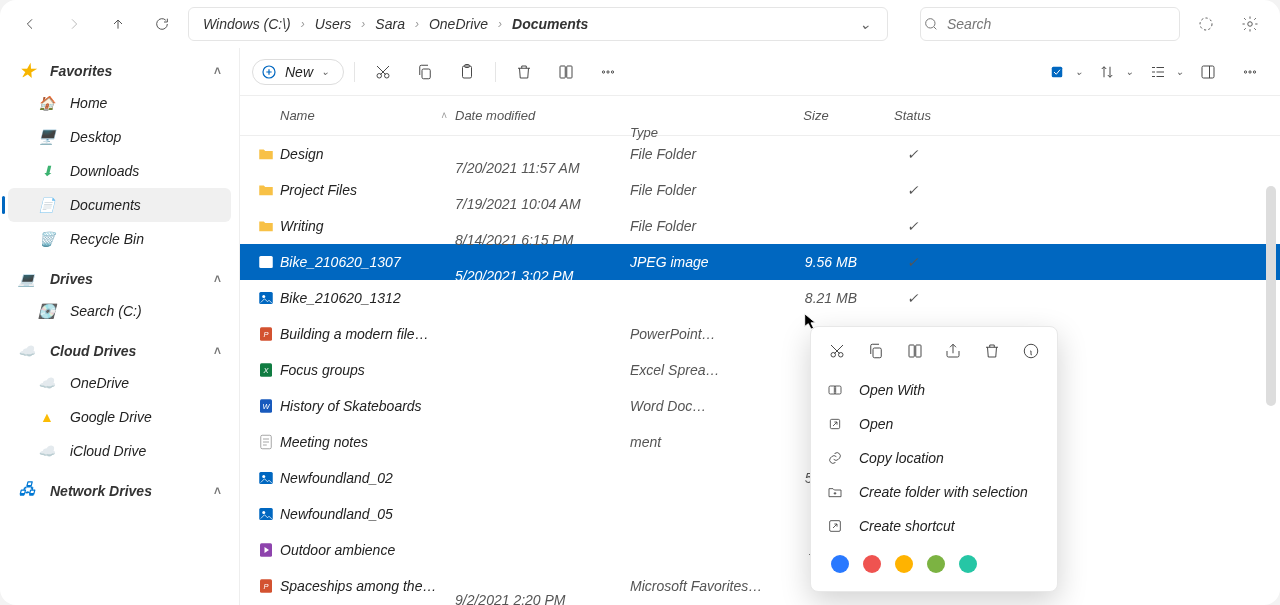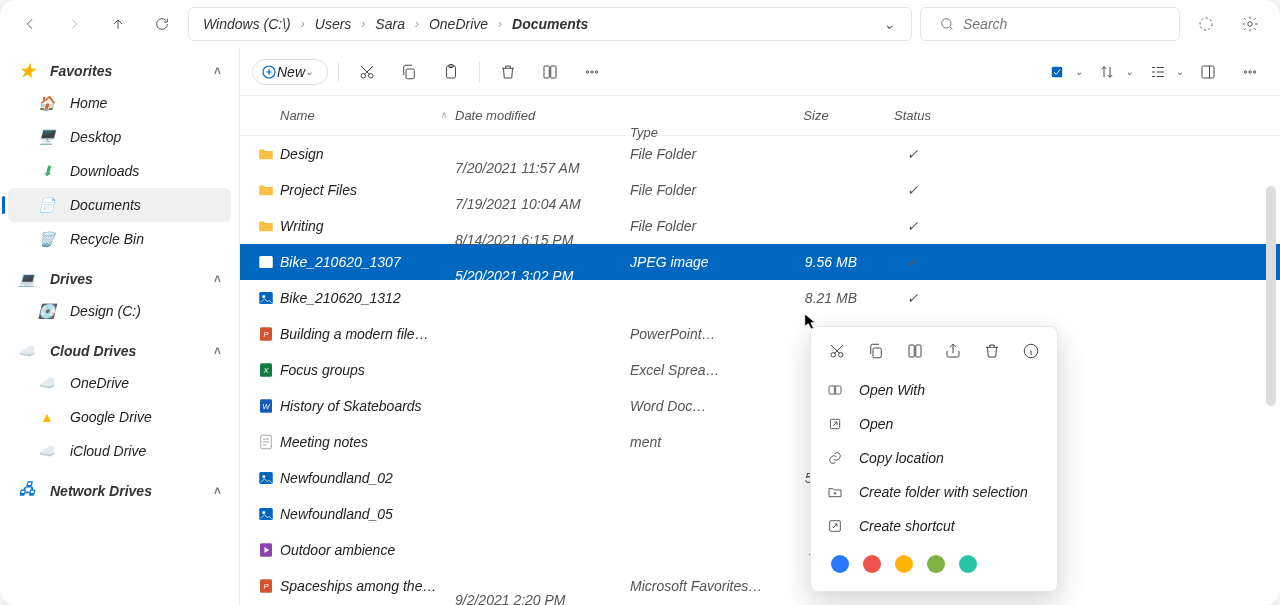--- a/index.html
+++ b/index.html
@@ -7,21 +7,21 @@
   .stage { width:1280px; height:605px; position:relative; background:#fff; border-radius:16px; overflow:hidden;font-style:italic; }
   
   .topbar { display:flex; align-items:center; height:48px; padding:0 12px; gap:8px; position:relative; }
   .navbtn { width:36px; height:36px; display:flex; align-items:center; justify-content:center; border-radius:4px; }
   .navbtn svg { width:16px; height:16px; stroke:#555; fill:none; stroke-width:1.5; }
   .breadcrumb { flex:1; display:flex; align-items:center; height:34px; background:#fff; border:1px solid #e5e5e5; border-radius:6px; padding:0 10px; gap:4px; }
   .crumb { padding:2px 4px; color:#333; cursor:pointer; }
   .crumb.bold { font-weight:600; }
   .chev { color:#999; font-size:12px; padding:0 2px; }
   .bcdrop { margin-left:auto; width:24px; text-align:center; color:#666; cursor:pointer; }
-  .search { width:260px; height:34px; display:flex; align-items:center; border:1px solid #e5e5e5; border-radius:6px; padding:0 18px; gap:8px; color:#777; }
+  .search { width:260px; height:34px; display:flex; align-items:center; border:1px solid #e5e5e5; border-radius:6px; padding:0 2px; gap:8px; color:#777;margin-left:24px; }
   .rightico { width:36px; height:36px; display:flex; align-items:center; justify-content:center; }
   .rightico svg { width:18px; height:18px; stroke:#555; fill:none; stroke-width:1.3; }
 
   
   .body { display:flex; height:calc(100% - 48px); }
   .sidebar { width:240px; border-right:1px solid #eee; padding:8px 0; overflow:hidden; }
   .side-head { display:flex; align-items:center; padding:6px 18px; font-weight:600; color:#333; gap:14px; }
   .side-head .caret { margin-left:auto; color:#777; font-size:12px; }
   .side-item { display:flex; align-items:center; padding:8px 18px 8px 38px; gap:14px; cursor:pointer; position:relative; }
   .side-item.sel { background:#f0f0f0; border-radius:6px; margin:0 8px; padding-left:30px; }
@@ -36,21 +36,21 @@
   .drivepc { color:#555; }
   .cbox { color:#1e90ff; }
   .onedrive { color:#0078d4; }
   .gdrive { color:#fbbc05; }
   .icloud { color:#00c3ff; }
   .netdrive { color:#0078d4; }
 
   
   .content { flex:1; display:flex; flex-direction:column; position:relative; }
   .toolbar { display:flex; align-items:center; height:48px; padding:0 12px; gap:6px; border-bottom:1px solid #eee; }
-  .newbtn { display:flex; align-items:center; gap:0; border:1px solid #ddd; border-radius:18px; padding:4px 14px 4px 8px; cursor:pointer; }
+  .newbtn { display:flex; align-items:center; gap:8px; border:1px solid #ddd; border-radius:18px; padding:4px 14px 4px 8px; cursor:pointer; }
   .tbtn { width:36px; height:36px; display:flex; align-items:center; justify-content:center; border-radius:4px; cursor:pointer; }
   .tbtn svg { width:18px; height:18px; stroke:#444; fill:none; stroke-width:1.3; }
   .sep { width:1px; height:20px; background:#e5e5e5; margin:0 4px; }
   .spacer { flex:1; }
   .smallchev { font-size:10px; color:#666; margin-left:-6px; }
 
   
   .headrow { display:flex; align-items:center; height:40px; padding:0 12px 0 40px; border-bottom:1px solid #eee; color:#555; font-size:13px; }
   .col-name { flex:0 0 175px; position:relative; }
   .col-name .sortchev { position:absolute; right:8px; top:2px; font-size:10px; color:#999; }
@@ -187,21 +187,21 @@
         <span>Recycle Bin</span>
       </div>
 
       <div class="side-head" style="margin-top:8px">
         <span class="side-ico drivepc">💻</span>
         <span>Drives</span>
         <span class="caret">˄</span>
       </div>
       <div class="side-item">
         <span class="side-ico">💽</span>
-        <span>Design (C:)</span>
+        <span>Search (C:)</span>
       </div>
 
       <div class="side-head" style="margin-top:8px">
         <span class="side-ico cbox">☁️</span>
         <span>Cloud Drives</span>
         <span class="caret">˄</span>
       </div>
       <div class="side-item">
         <span class="side-ico onedrive">☁️</span>
         <span>OneDrive</span>

